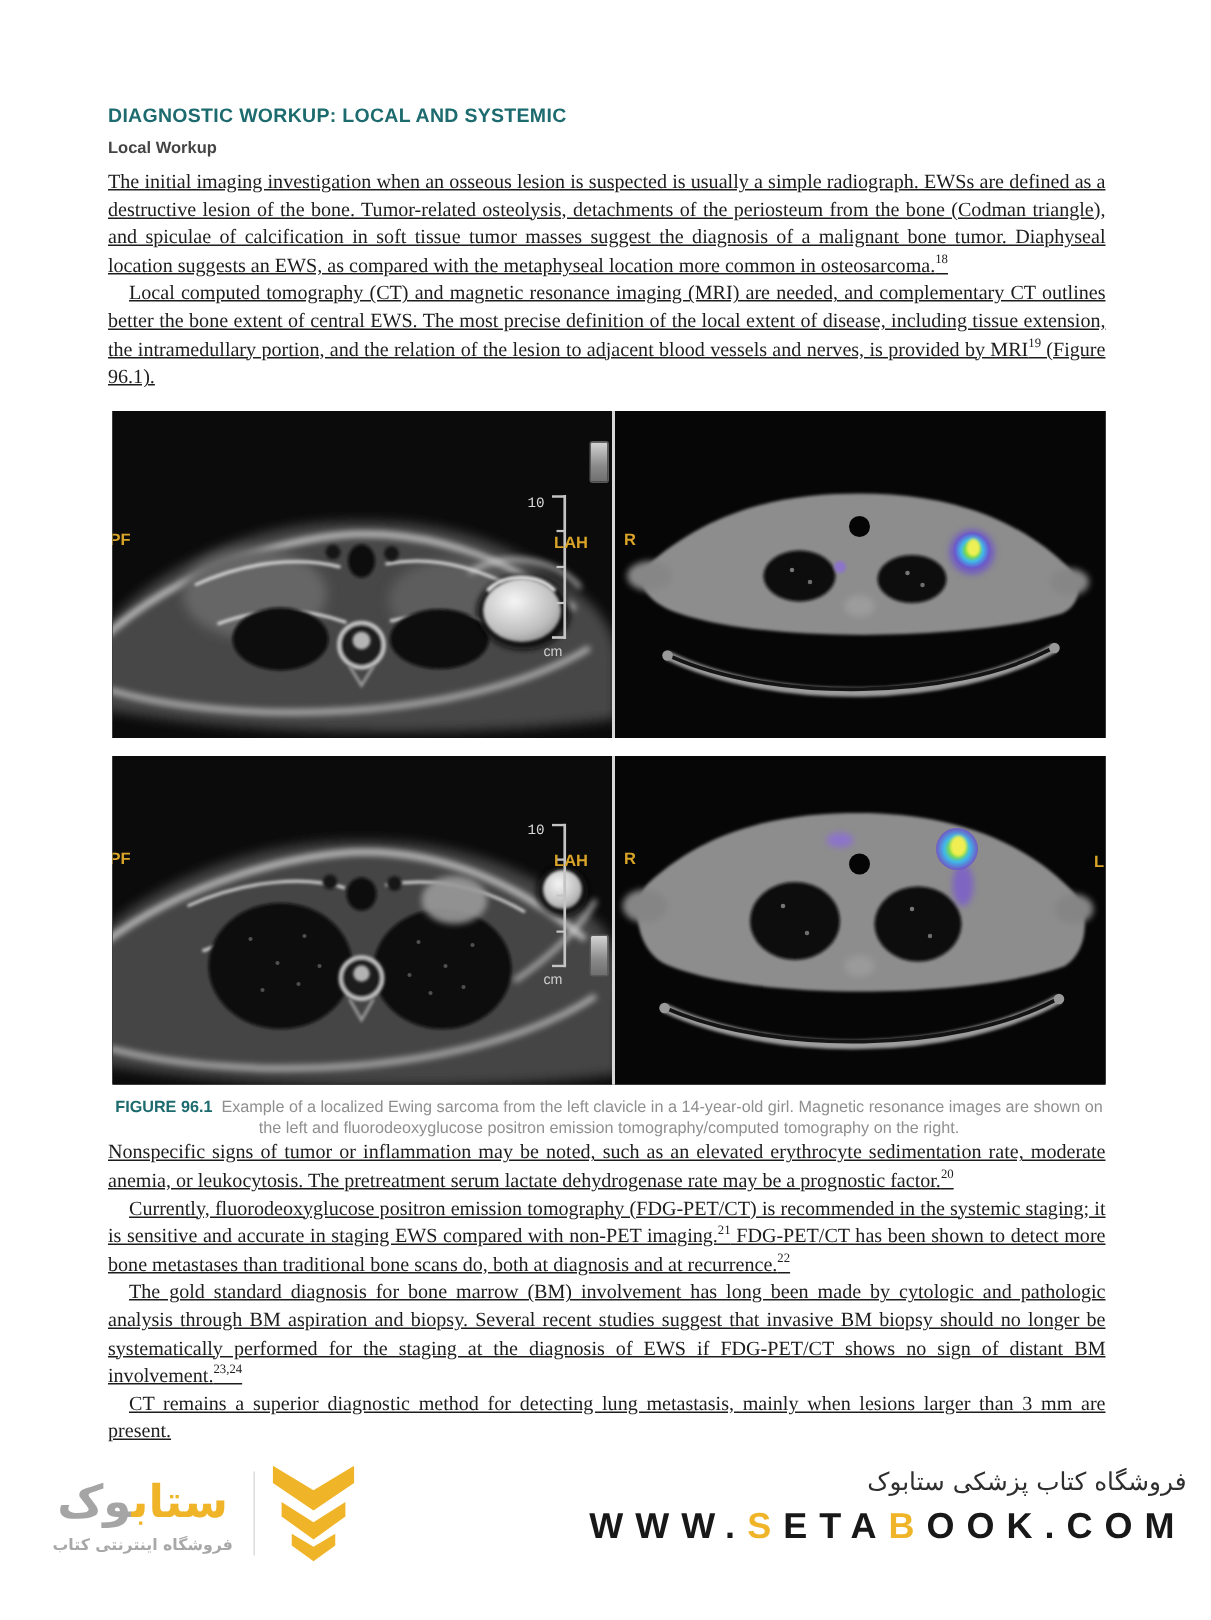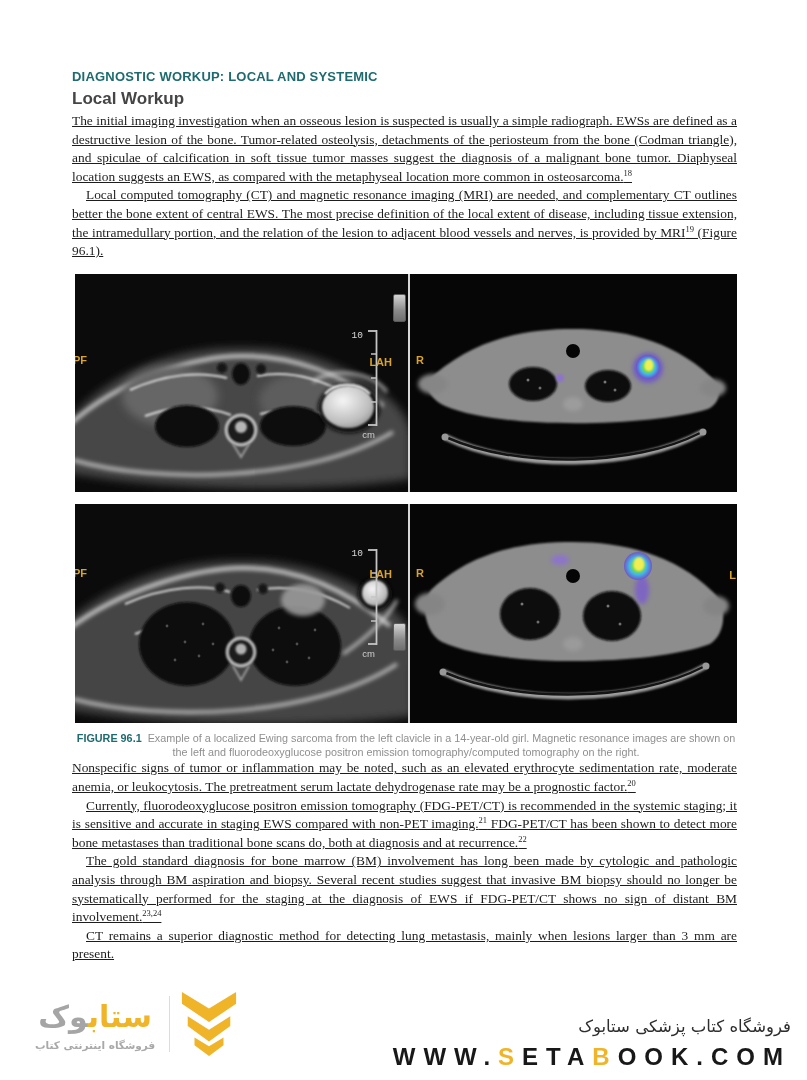--- a/index.html
+++ b/index.html
@@ -5,21 +5,21 @@
   * { margin:0; padding:0; box-sizing:border-box; }
   html,body { background:#ffffff; }
   .page { position:relative; width:807px; height:1068px; background:#fff; overflow:hidden;
           font-family:"Liberation Serif", serif; }
   .content { position:absolute; left:72px; top:69px; width:665px; }
 
   .sec-heading { font-family:"Liberation Sans", sans-serif; font-weight:bold;
                  font-size:13px; line-height:15px; color:var(--teal,#1d6b6e);
                  letter-spacing:.2px; margin-bottom:7px; }
   .sub-heading { font-family:"Liberation Sans", sans-serif; font-weight:bold;
-                 font-size:17px; line-height:16px; color:var(--heading-gray,#454545);
+                 font-size:11px; line-height:16px; color:var(--heading-gray,#454545);
                  margin-bottom:5px; }
   p.body { font-size:13.4px; line-height:18.6px; color:var(--body-text,#1d1d1d);
            text-align:justify;text-decoration:underline; }
   p.body sup { font-size:8.5px; line-height:0; }
   p.ind { text-indent:14px; }
 
   
   .figure-block { margin-top:13px; margin-left:3px; width:662px; }
   .fig-row { display:flex; background:#000; position:relative; }
   .fig-row.r1 { height:218px; margin-bottom:12px; }
@@ -53,30 +53,30 @@
   .r2 .scroll-thumb { top:119px; }
 
   .fig-caption { margin-top:9px; font-family:"Liberation Sans", sans-serif;
                  font-size:10.8px; line-height:13.8px; color:var(--caption-gray,#8f8f8f);
                  text-align:center; }
   .fig-caption .fig-label { color:var(--teal,#1d6b6e); font-weight:bold; margin-right:6px; }
 
   .sys-heading { margin-top:18px; }
 
   
-  .footer { position:absolute; left:0; bottom:1px; width:807px; height:80px; background:#fff;
+  .footer { position:absolute; left:0; bottom:16px; width:807px; height:80px; background:#fff;
             z-index:10; font-family:"DejaVu Sans", sans-serif; }
   .footer-logo { position:absolute; left:35px; top:3px; display:flex; align-items:center; }
   .logo-text { text-align:center; }
   .logo-brand { font-size:30px; font-weight:bold; line-height:40px; direction:rtl; }
   .logo-brand .brand-a { color:var(--accent-yellow,#f0b429); }
   .logo-brand .brand-b { color:var(--logo-gray,#a5a5a5); }
   .logo-tagline { font-size:10.5px; color:#a8a8a8; direction:rtl; margin-top:2px;font-weight:bold; }
   .logo-divider { width:1px; height:56px; background:#dcdcdc; margin:0 10px 0 14px; }
-  .footer-right { position:absolute; right:16px; top:6px; text-align:right;margin-top:24px; }
+  .footer-right { position:absolute; right:16px; top:6px; text-align:right; }
   .store-line { font-size:16.5px; color:#2e2e2e; direction:rtl; margin-bottom:7px; }
   .site-url { font-family:"Liberation Sans", sans-serif; font-weight:bold; font-size:24px;
               letter-spacing:8px; color:#181818; white-space:nowrap; }
   .site-url .accent { color:var(--accent-yellow,#f0b429); }
 </style>
 </head>
 <body>
 
 <svg width="0" height="0" style="position:absolute">
   <defs>

